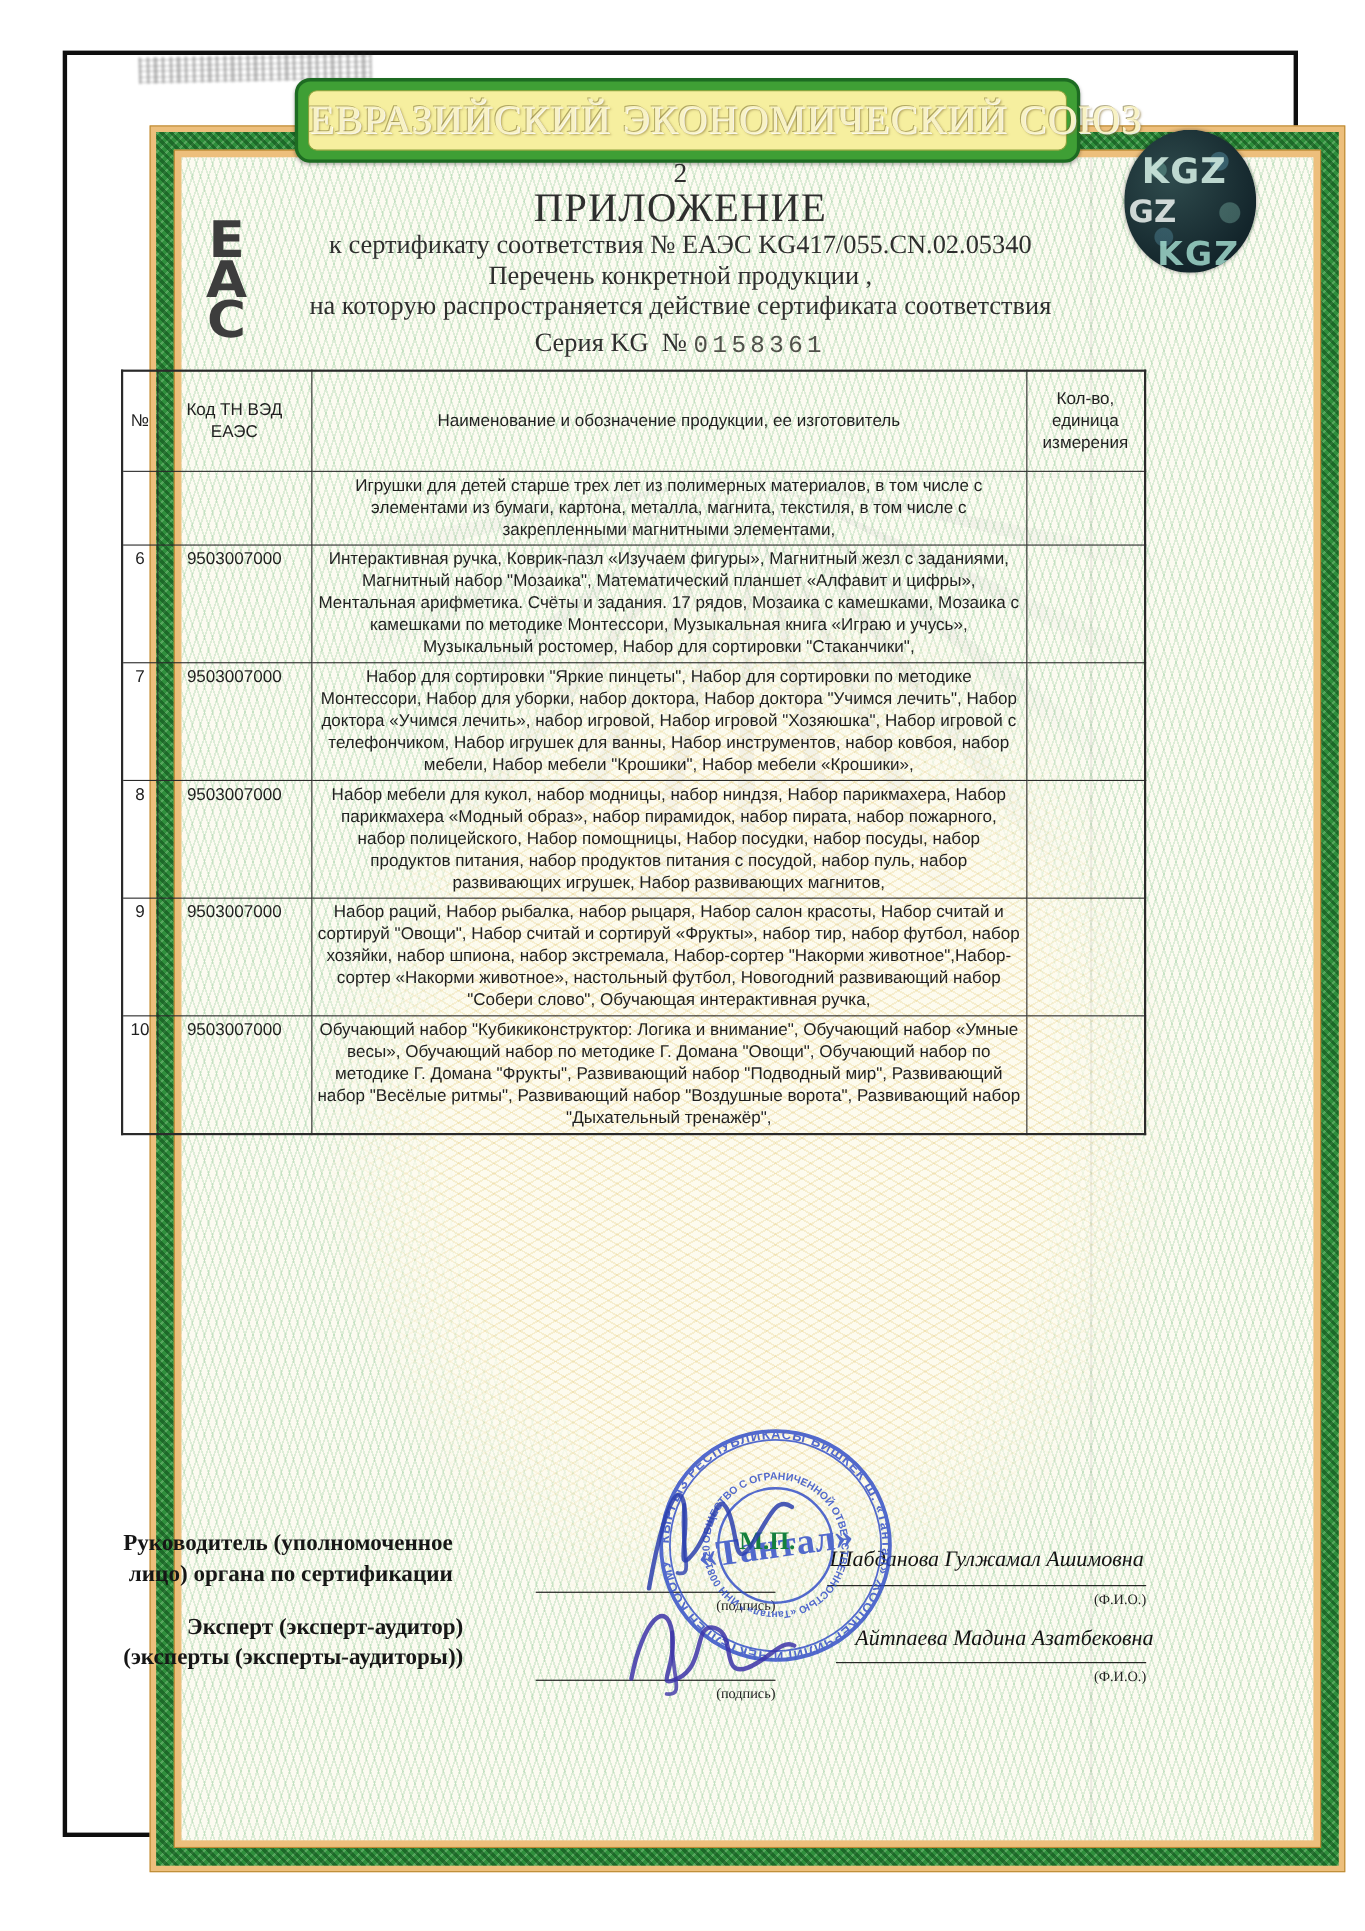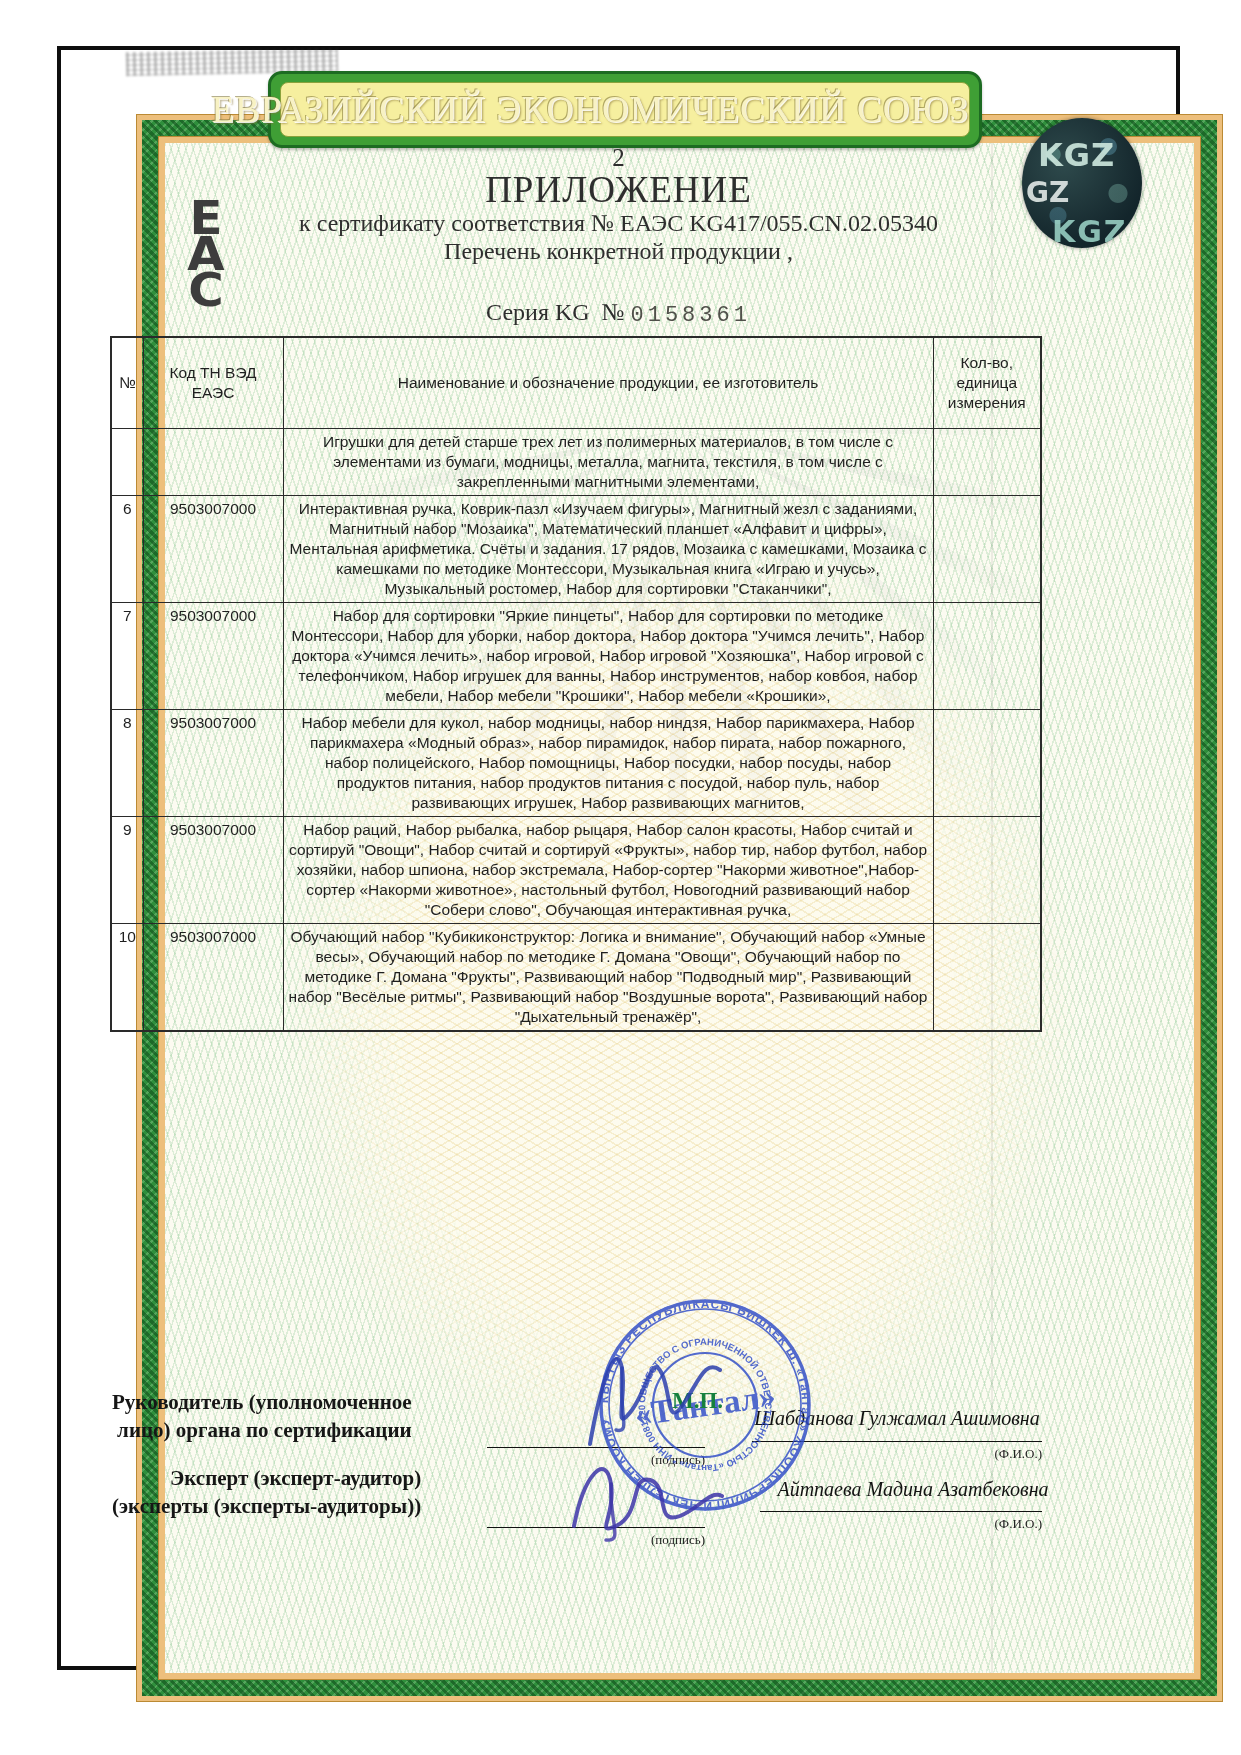--- a/index.html
+++ b/index.html
@@ -38,21 +38,21 @@
     transform:rotate(-1.2deg);filter:blur(1px);
     background:repeating-linear-gradient(90deg,rgba(45,45,45,.55) 0 3px,transparent 3px 7px),
                repeating-linear-gradient(0deg,rgba(45,45,45,.3) 0 2px,transparent 2px 5px);}
 
   
   .banner{position:absolute;left:268px;top:71px;width:714px;height:77px;
     background:#3f9f35;border:3px solid #1d6b22;border-radius:14px;box-sizing:border-box;
     box-shadow:0 2px 3px rgba(0,0,0,.25);}
   .banner-inner{position:absolute;left:9px;top:8px;right:9px;bottom:8px;
     background:#f6ef9f;border:1px solid #8aa23c;border-radius:8px;
-    display:flex;align-items:center;justify-content:flex-end;}
+    display:flex;align-items:center;justify-content:flex-start;}
   .banner-text{font-family:"Liberation Serif",serif;font-size:37px;letter-spacing:1px;
     color:#f8f2c4;white-space:nowrap;
     text-shadow:-1px -1px 0 rgba(120,110,50,.55),1px 1px 0 rgba(255,255,255,.85),2px 2px 2px rgba(135,115,55,.6);}
 
   
   .eac{position:absolute;left:176px;top:200px;width:60px;text-align:center;
     font-family:"DejaVu Sans",sans-serif;font-weight:900;color:#3d3d3d;}
   .eac span{display:block;font-size:46px;line-height:36px;transform:scaleX(1.05);}
   .kgz{position:absolute;left:1022px;top:118px;width:120px;height:130px;border-radius:50%;
     background:
@@ -128,20 +128,21 @@
   <div class="kgz">
     <span class="k1">KGZ</span>
     <span class="k2">GZ</span>
     <span class="k3">KGZ</span>
   </div>
 
   <div class="hd hd-pageno">2</div>
   <div class="hd hd-title">ПРИЛОЖЕНИЕ</div>
   <div class="hd hd-sub1">к сертификату соответствия № ЕАЭС KG417/055.CN.02.05340</div>
   <div class="hd hd-sub2">Перечень конкретной продукции ,</div>
+  <div class="hd hd-sub3">на которую распространяется действие сертификата соответствия</div>
   <div class="hd hd-series">
     <span>Серия KG</span>&nbsp;
     <span>№</span>&nbsp;<span class="serial">0158361</span>
   </div>
 
   <table class="products">
     <colgroup>
         <col class="c-num">
         <col class="c-code">
         <col class="c-name">
@@ -152,21 +153,21 @@
         <th>№</th>
         <th>Код ТН ВЭД ЕАЭС</th>
         <th>Наименование и обозначение продукции, ее изготовитель</th>
         <th>Кол-во, единица измерения</th>
       </tr>
     </thead>
     <tbody>
       <tr>
         <td></td>
         <td></td>
-        <td>Игрушки для детей старше трех лет из полимерных материалов, в том числе с элементами из бумаги, модницы, металла, магнита, текстиля, в том числе с закрепленными магнитными элементами,</td>
+        <td>Игрушки для детей старше трех лет из полимерных материалов, в том числе с элементами из бумаги, картона, металла, магнита, текстиля, в том числе с закрепленными магнитными элементами,</td>
         <td></td>
       </tr>
       <tr>
         <td>6</td>
         <td>9503007000</td>
         <td>Интерактивная ручка, Коврик-пазл «Изучаем фигуры», Магнитный жезл с заданиями, Магнитный набор "Мозаика", Математический планшет «Алфавит и цифры», Ментальная арифметика. Счёты и задания. 17 рядов, Мозаика с камешками, Мозаика с камешками по методике Монтессори, Музыкальная книга «Играю и учусь», Музыкальный ростомер, Набор для сортировки "Стаканчики",</td>
         <td></td>
       </tr>
       <tr>
         <td>7</td>

